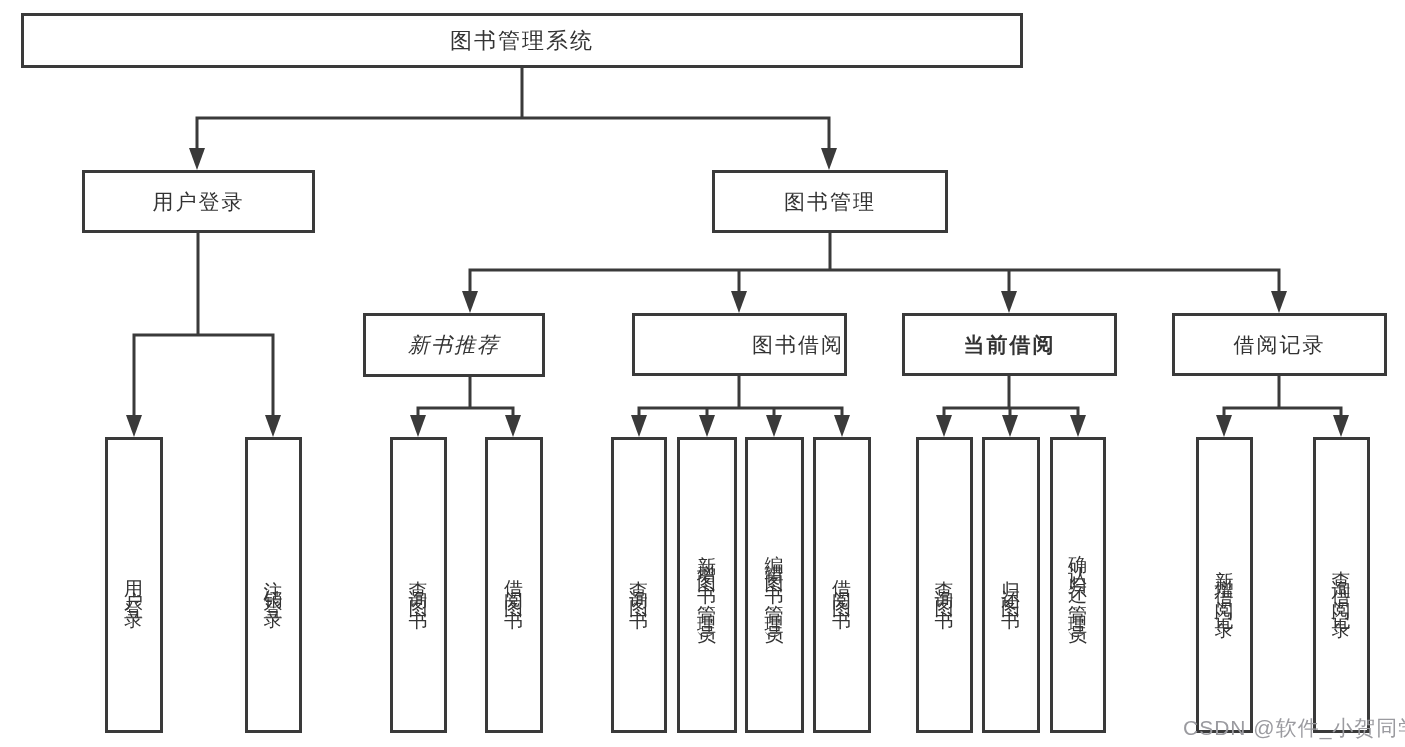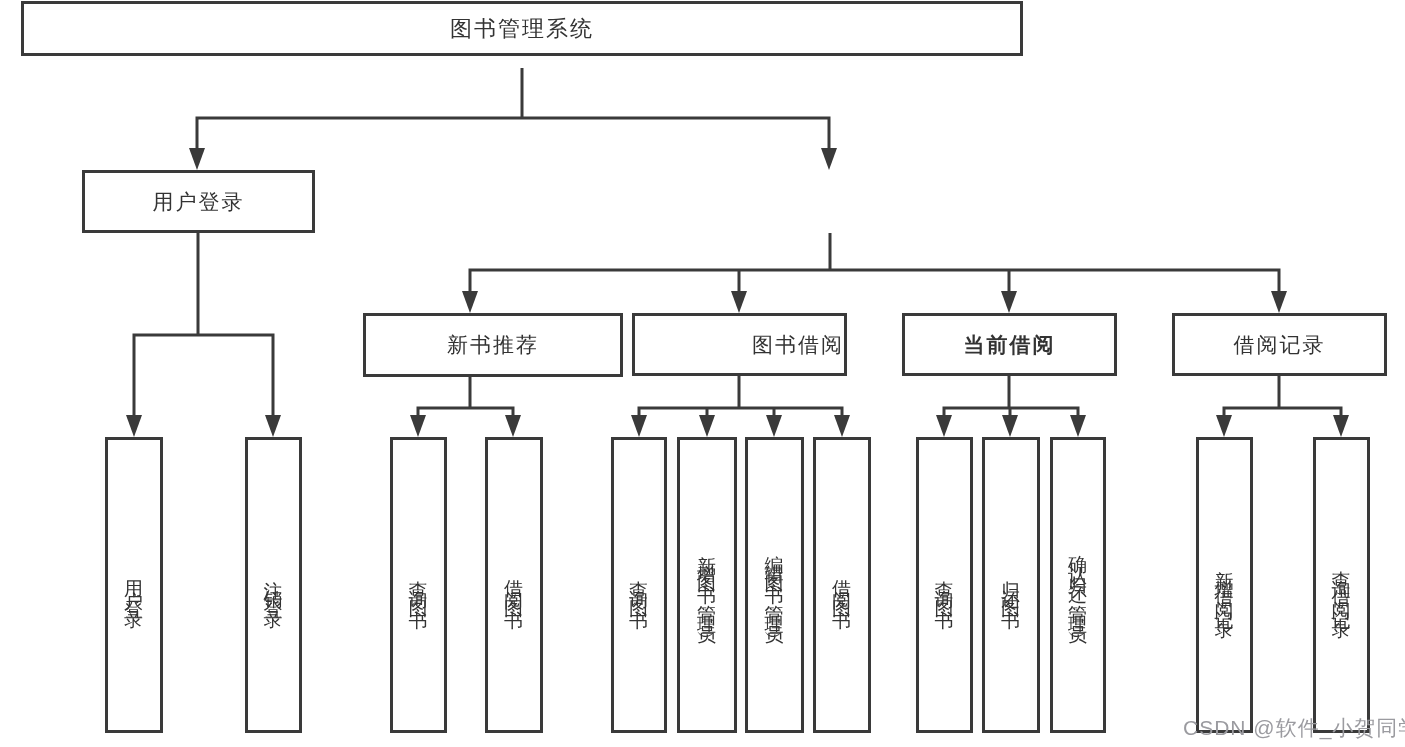--- a/index.html
+++ b/index.html
@@ -61,29 +61,32 @@
       <polygon points="766,415 782,415 774,437"></polygon>
       <polygon points="834,415 850,415 842,437"></polygon>
       <polygon points="936,415 952,415 944,437"></polygon>
       <polygon points="1002,415 1018,415 1010,437"></polygon>
       <polygon points="1070,415 1086,415 1078,437"></polygon>
       <polygon points="1216,415 1232,415 1224,437"></polygon>
       <polygon points="1333,415 1349,415 1341,437"></polygon>
     </g>
   </svg>
 
-  <div class="box hbox title" style="left:21px;top:1px;width:1002px;height:55px;">
+  <div class="box hbox title" style="left:21px;top:13px;width:1002px;height:55px;">
     <span>图书管理系统</span>
   </div>
 
   <div class="box hbox" style="left:82px;top:170px;width:233px;height:63px;">
     <span>用户登录</span>
   </div>
+  <div class="box hbox" style="left:712px;top:170px;width:236px;height:63px;">
+    <span>图书管理</span>
+  </div>
 
-  <div class="box hbox" style="left:363px;top:313px;width:260px;height:64px;">
+  <div class="box hbox" style="left:363px;top:313px;width:182px;height:64px;font-style:italic;">
     <span>新书推荐</span>
   </div>
   <div class="box hbox" style="left:632px;top:313px;width:215px;height:63px;justify-content:flex-end;">
     <span>图书借阅</span>
   </div>
   <div class="box hbox" style="left:902px;top:313px;width:215px;height:63px;font-weight:bold;">
     <span>当前借阅</span>
   </div>
   <div class="box hbox" style="left:1172px;top:313px;width:215px;height:63px;">
     <span>借阅记录</span>

